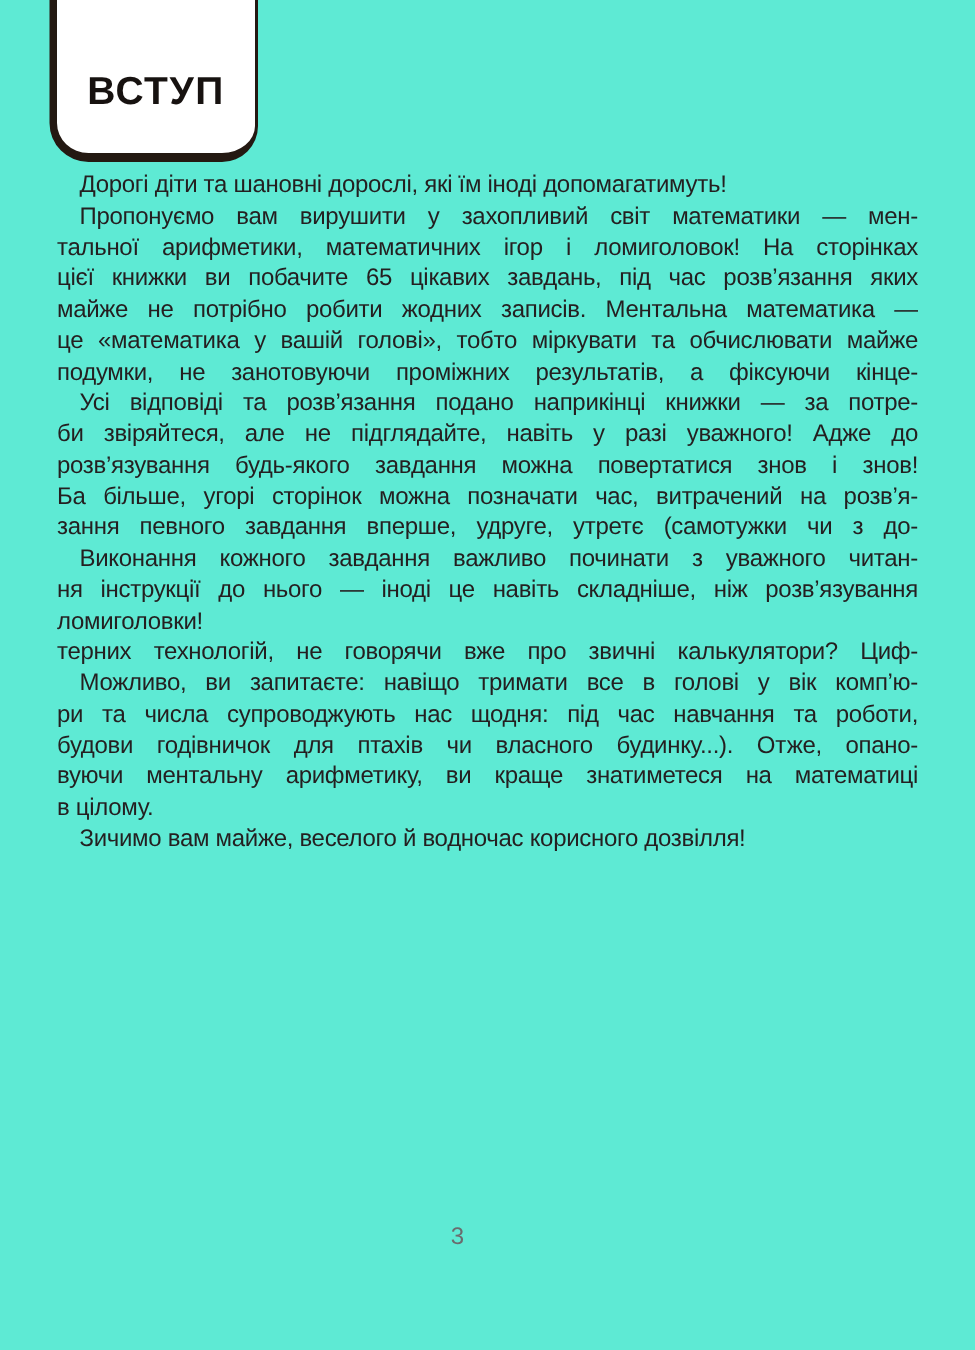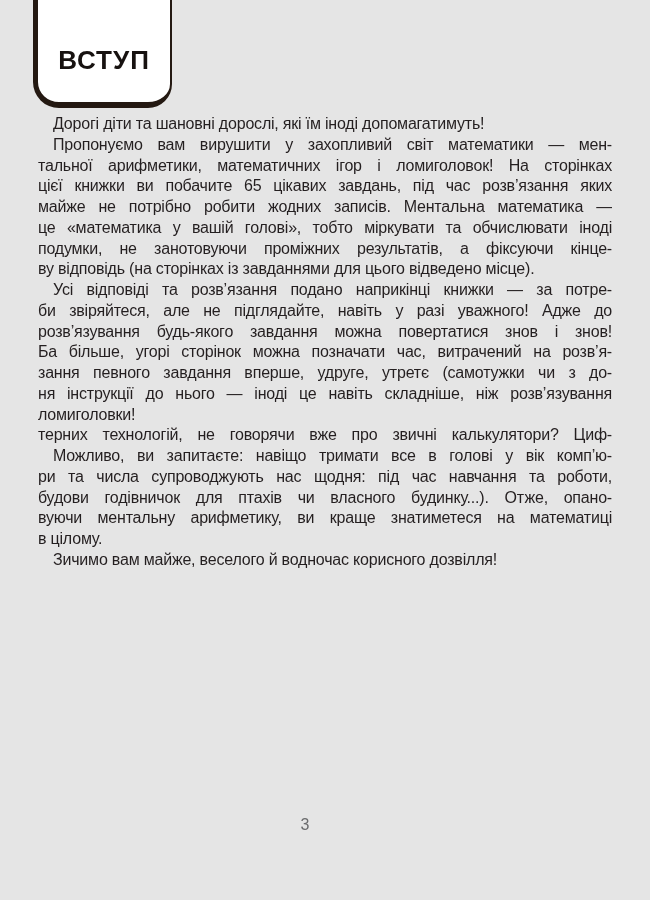--- a/index.html
+++ b/index.html
@@ -1,20 +1,20 @@
 <!DOCTYPE html>
 <html><head>
 <meta charset="utf-8">
 <style>
   html, body { margin: 0; padding: 0; background: #ffffff; }
   .page {
     position: relative;
     width: 650px;
     height: 900px;
-    background: #e5e5e5;
+    background: #5eead4;
     overflow: hidden;
     font-family: "Liberation Sans", sans-serif;
     color: #241f20;
   }
   
   .intro-box {
     position: absolute;
     left: 33px;
     top: -28px;
     width: 139px;
@@ -75,34 +75,34 @@
 
     <div class="para">
       <div class="line first">Дорогі діти та шановні дорослі, які їм іноді допомагатимуть!</div>
     </div>
 
     <div class="para">
       <div class="line full first">Пропонуємо вам вирушити у захопливий світ математики — мен-</div>
       <div class="line full">тальної арифметики, математичних ігор і ломиголовок! На сторінках</div>
       <div class="line full">цієї книжки ви побачите 65 цікавих завдань, під час розв’язання яких</div>
       <div class="line full">майже не потрібно робити жодних записів. Ментальна математика —</div>
-      <div class="line full">це «математика у вашій голові», тобто міркувати та обчислювати іноді</div>
+      <div class="line full">це «математика у вашій голові», тобто міркувати та обчислювати майже</div>
       <div class="line full">подумки, не занотовуючи проміжних результатів, а фіксуючи кінце-</div>
-      <div class="line">ву відповідь (на сторінках із завданнями для цього відведено місце).</div>
     </div>
 
     <div class="para">
       <div class="line full first">Усі відповіді та розв’язання подано наприкінці книжки — за потре-</div>
       <div class="line full">би звіряйтеся, але не підглядайте, навіть у разі уважного! Адже до</div>
       <div class="line full">розв’язування будь-якого завдання можна повертатися знов і знов!</div>
       <div class="line full">Ба більше, угорі сторінок можна позначати час, витрачений на розв’я-</div>
       <div class="line full">зання певного завдання вперше, удруге, утретє (самотужки чи з до-</div>
     </div>
 
     <div class="para">
+      <div class="line full first">Виконання кожного завдання важливо починати з уважного читан-</div>
       <div class="line full">ня інструкції до нього — іноді це навіть складніше, ніж розв’язування</div>
       <div class="line">ломиголовки!</div>
     </div>
 
     <div class="para">
       <div class="line full">терних технологій, не говорячи вже про звичні калькулятори? Циф-</div>
       <div class="line full first">Можливо, ви запитаєте: навіщо тримати все в голові у вік комп’ю-</div>
       <div class="line full">ри та числа супроводжують нас щодня: під час навчання та роботи,</div>
       <div class="line full">будови годівничок для птахів чи власного будинку...). Отже, опано-</div>
       <div class="line full">вуючи ментальну арифметику, ви краще знатиметеся на математиці</div>

